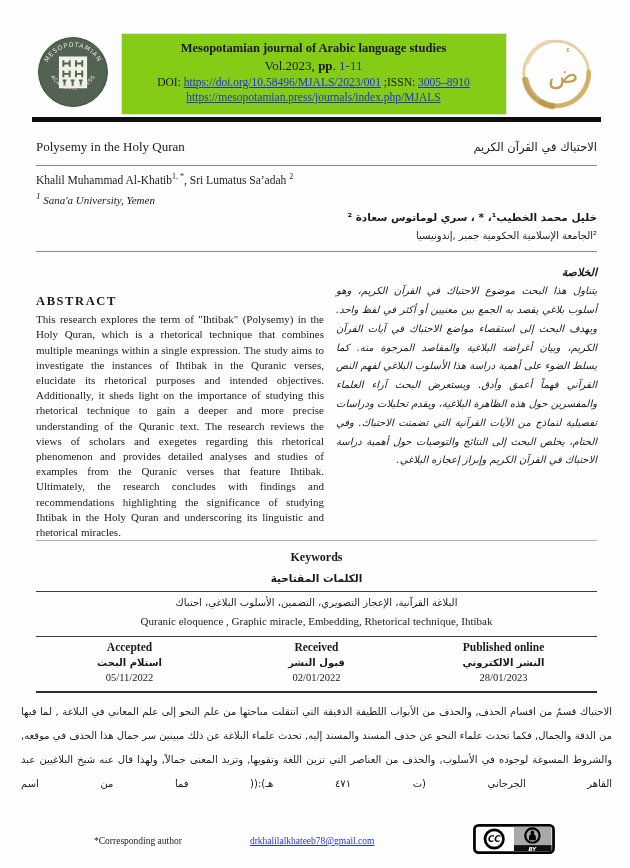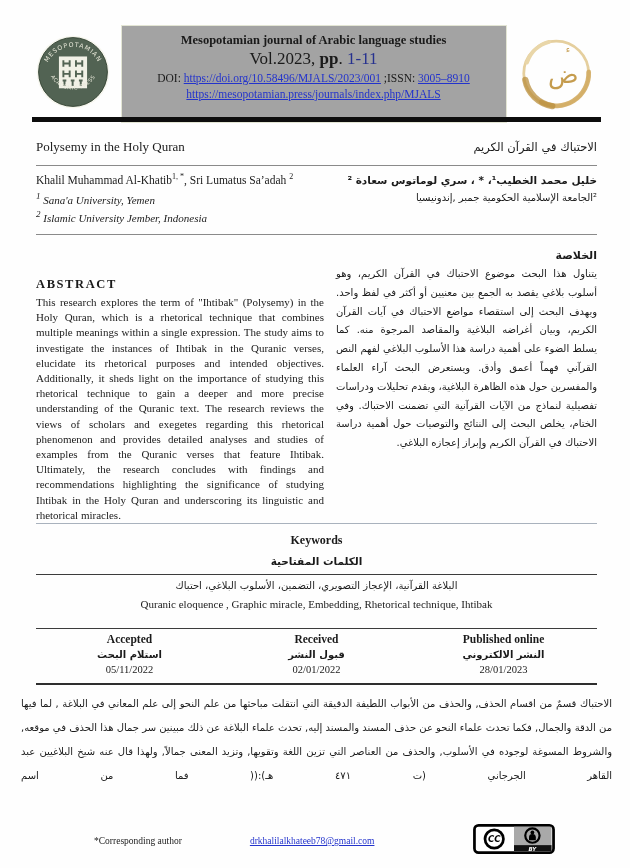--- a/index.html
+++ b/index.html
@@ -3,63 +3,63 @@
 <meta charset="utf-8">
 <style>
   * { margin:0; padding:0; box-sizing:border-box; }
   html,body { background:#ffffff; }
   body { font-family:"Liberation Serif","DejaVu Sans",serif; color:#1a1a1a; }
   .page { width:630px; height:868px; margin:0 auto; background:#fefefe;
           display:flex; flex-direction:column; padding:36px 33px 6px 36px; overflow:hidden; }
 
   
   .header-row { display:flex; align-items:center; justify-content:space-between; height:76px; }
-  .journal-box { background:#a3a3a3; border:1px solid #e3e5d4; width:386px; padding:6px 8px 20px;
+  .journal-box { background:#84cc16; border:1px solid #e3e5d4; width:386px; padding:6px 8px 8px;
                  text-align:center; line-height:1.35; }
   .j-title { font-weight:bold; font-size:12.5px; }
-  .j-vol  { font-size:17px; }
+  .j-vol  { font-size:13px; }
   .j-pages { color:#26318f; }
   .j-doi, .j-url { font-size:11.5px; }
   .lnk { color:#2333cc; text-decoration:underline; cursor:pointer; }
   .black-rule { height:5px; background:#0d0d0d; margin:5px -4px 0 -4px; }
 
   
   .title-row { display:flex; justify-content:space-between; align-items:baseline; margin-top:17px; }
   .title-en { font-size:13px; }
   .title-ar { font-size:11.5px; direction:rtl; font-family:"DejaVu Sans",sans-serif; }
 
   .hairline { border:none; border-top:1px solid #8a8a8a; margin-top:10px; }
   .hairline-lite { border:none; border-top:1px solid #a9b2bd; }
   .midline { border:none; border-top:1.6px solid #3c3c3c; }
 
   
-  .authors-row { display:flex; justify-content:space-between; padding:5px 0 7px; }
+  .authors-row { display:flex; justify-content:space-between; padding:5px 0 7px;flex-direction:column; }
   .auth-en { font-size:11.5px; line-height:1.55; }
   .auth-names sup { font-size:8px; }
   .affil { font-style:italic; font-size:11px; }
   .affil .affnum { font-style:italic; font-size:9px; }
   .auth-ar { direction:rtl; text-align:right; font-family:"DejaVu Sans",sans-serif; font-size:10px; line-height:1.75; }
   .auth-ar .names { font-weight:bold; font-size:10.5px; }
 
   
   .abstract-row { display:flex; gap:12px; margin-top:14px; min-height:247px; }
   .abs-en { width:288px;margin-top:28px; }
   .abs-en h2 { font-size:12.5px; letter-spacing:1.6px; margin-bottom:3px; }
   .abs-en p { font-size:11px; line-height:15.2px; text-align:justify; }
-  .abs-ar { flex:1; direction:rtl; font-family:"DejaVu Sans",sans-serif; }
+  .abs-ar { flex:1; direction:rtl; font-family:"DejaVu Sans",sans-serif;font-style:italic; }
   .abs-ar h2 { font-size:11px; margin-bottom:3px; }
   .abs-ar p { font-size:10px; line-height:18.8px; text-align:justify; }
 
   
   .kw-head { text-align:center; margin-top:9px; }
   .kw-head .kw-en { font-weight:bold; font-size:12px; }
   .kw-head .kw-ar { font-weight:bold; font-size:10.5px; margin-top:7px; font-family:"DejaVu Sans",sans-serif; direction:rtl; }
   .kw-vals { text-align:center; }
   .kw-vals .v-ar { font-size:10px; margin-top:5px; font-family:"DejaVu Sans",sans-serif; direction:rtl; }
-  .kw-vals .v-en { font-size:11px; margin-top:7px; margin-bottom:18px; }
+  .kw-vals .v-en { font-size:11px; margin-top:7px; margin-bottom:9px; }
 
   
   .dates { display:grid; grid-template-columns:1fr 1fr 1fr; text-align:center; row-gap:4px; padding:4px 0 8px; }
   .dates .h-en { font-weight:bold; font-size:11.5px; }
   .dates .h-ar { font-weight:bold; font-size:10px; font-family:"DejaVu Sans",sans-serif; direction:rtl; }
   .dates .d-val { font-size:10.5px; }
   .endline { border:none; border-top:2px solid #2e2e2e; }
 
   
   .intro-head { direction:rtl; text-align:right; font-weight:bold; font-size:11px;
@@ -131,21 +131,20 @@
     <div class="title-en">Polysemy in the Holy Quran</div>
     <div class="title-ar">الاحتباك في القرآن الكريم</div>
   </div>
 
   <hr class="hairline">
 
   <div class="authors-row">
     <div class="auth-en">
       <div class="auth-names"><span>Khalil Muhammad Al-Khatib</span><sup>1, *</sup><span>, Sri Lumatus Sa’adah </span><sup>2</sup></div>
       <div class="affil"><sup class="affnum">1</sup> <span>Sana'a University, Yemen</span></div>
-      <div class="affil"><sup class="affnum">2</sup> <span>Islamic University Jember, Indonesia</span></div>
     </div>
     <div class="auth-ar">
       <div class="names">خليل محمد الخطيب¹، * ، سري لوماتوس سعادة ²</div>
       <div>²الجامعة الإسلامية الحكومية جمبر ,إندونيسيا</div>
     </div>
   </div>
 
   <hr class="hairline" style="margin-top:0;">
 
   <div class="abstract-row">

